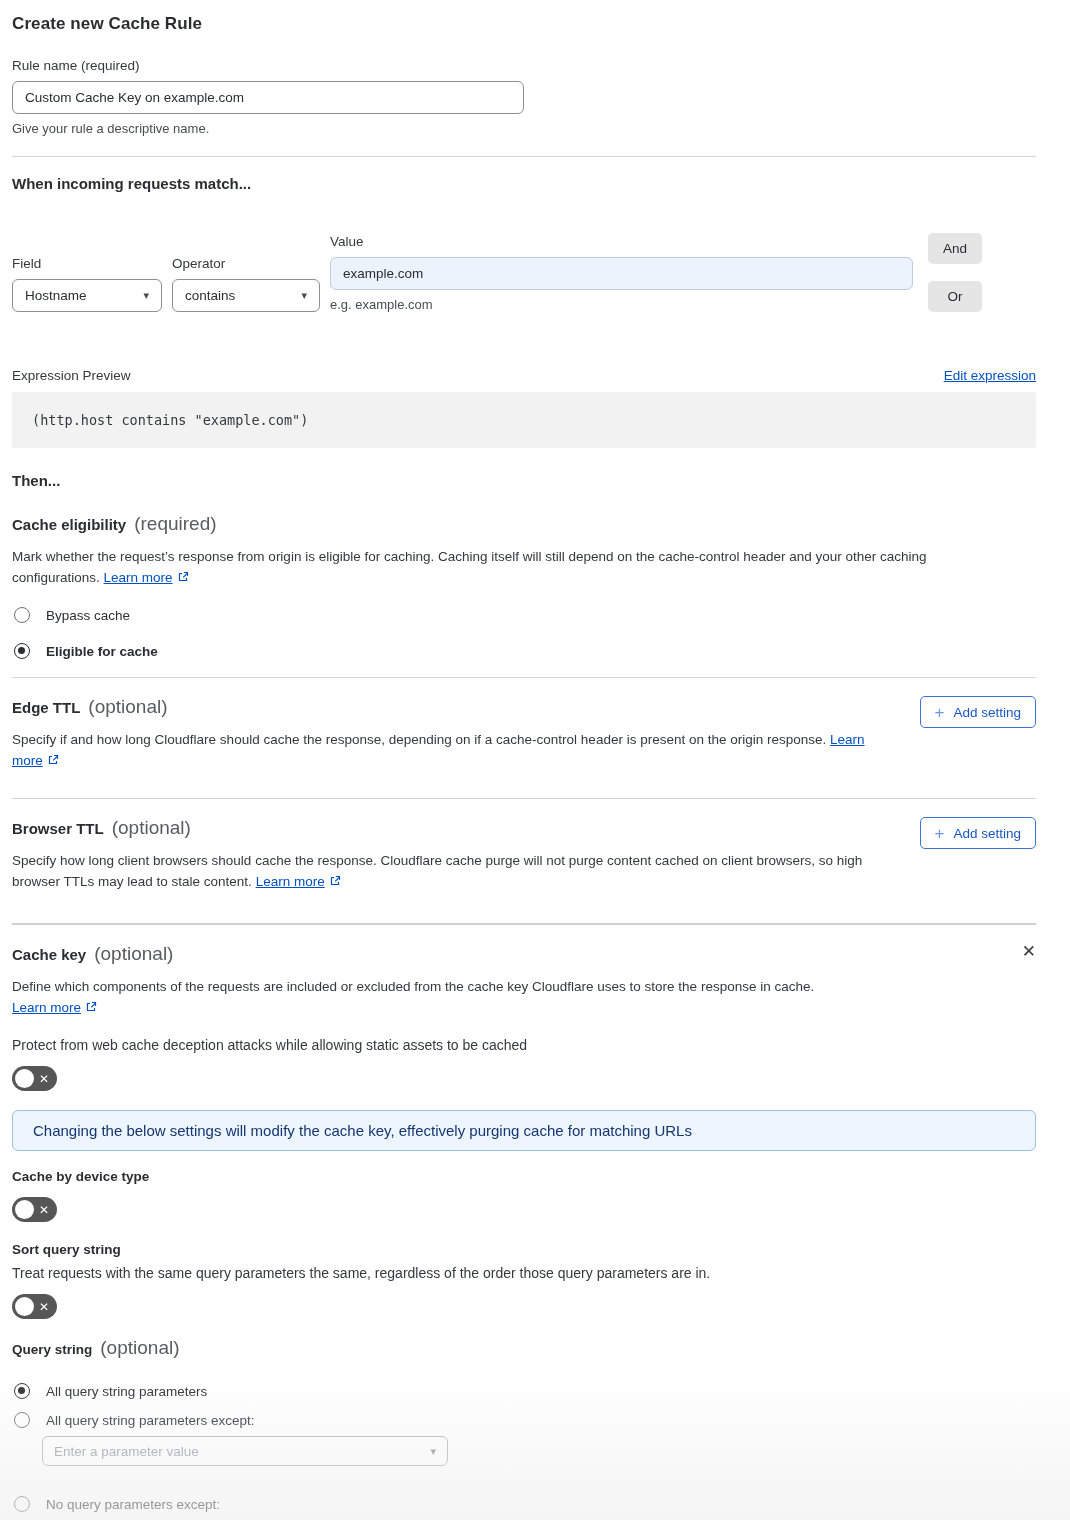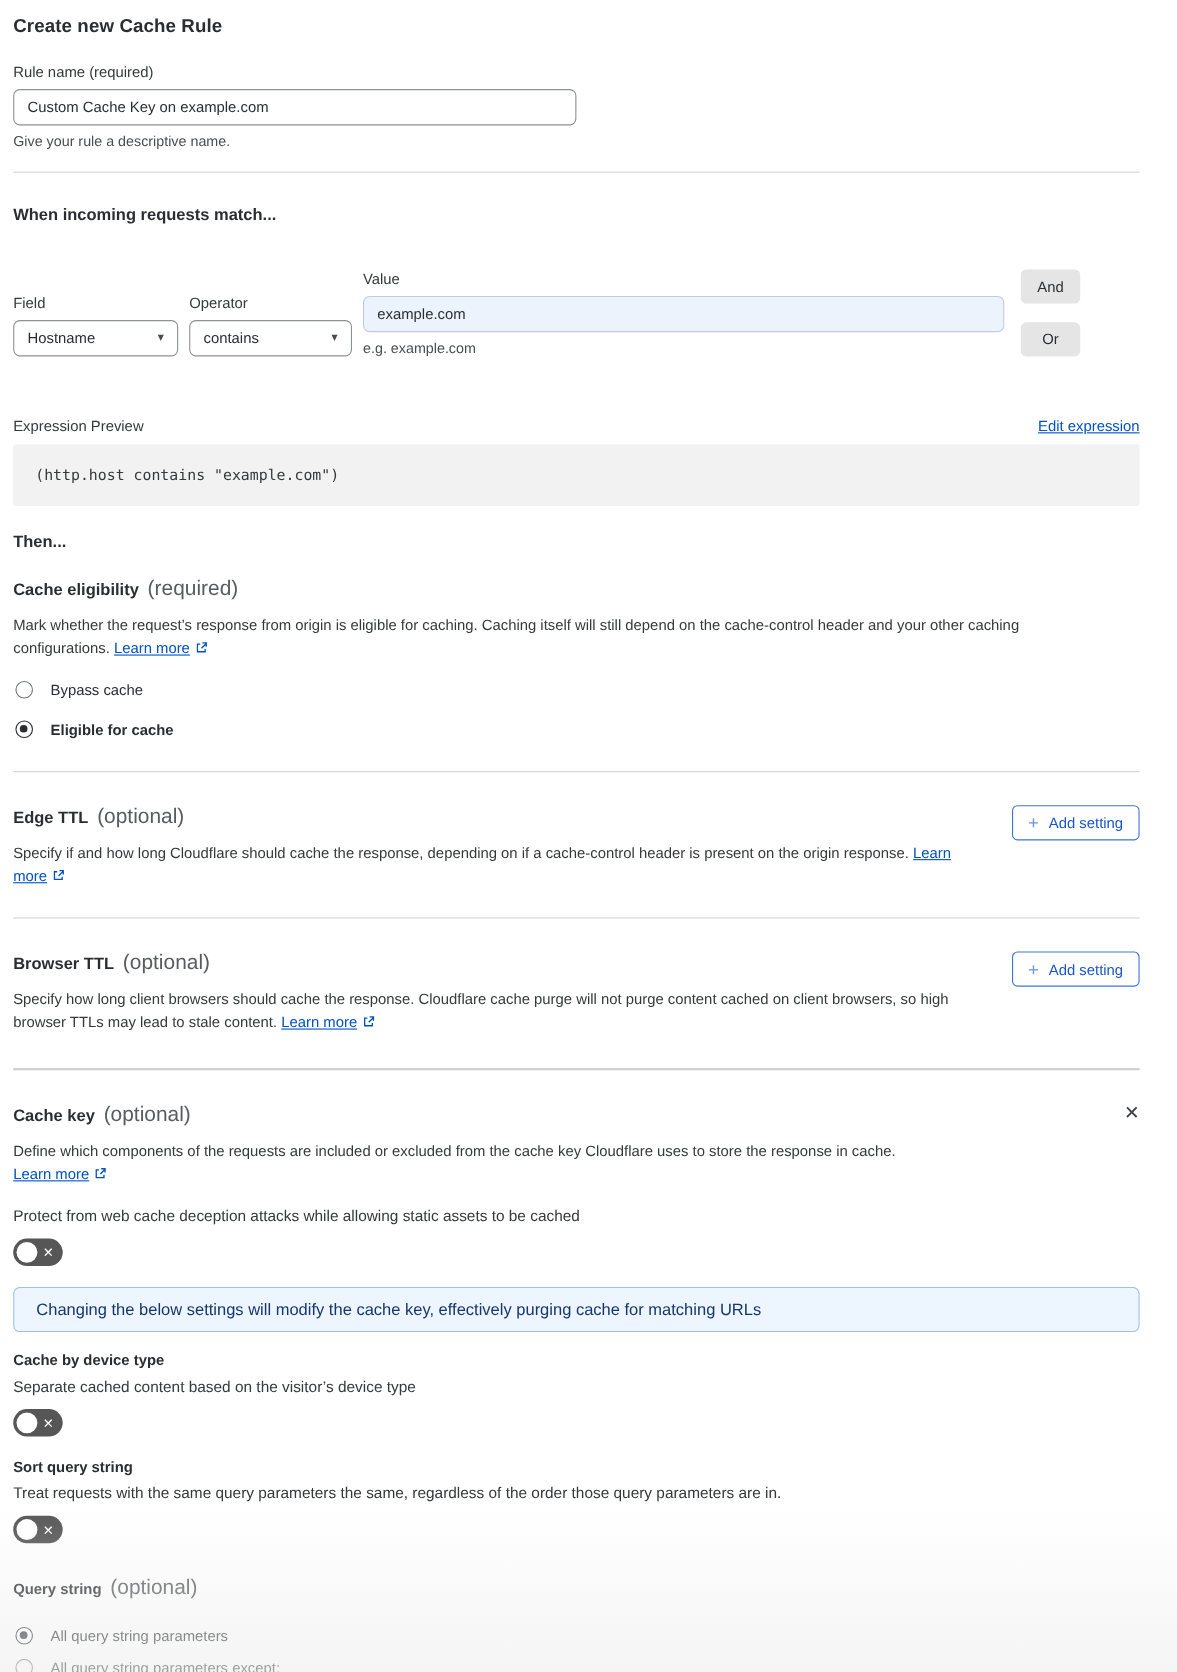--- a/index.html
+++ b/index.html
@@ -113,21 +113,21 @@
     font-family: "Liberation Sans", sans-serif; color: #2b2e30; width: 340px;
   }
   .combo input::placeholder { color: #9b9ea0; }
   .combo .chev { color: #8e9193; }
 
   .bottom-fade {
     position: absolute; left: 0; right: 0; bottom: 0; height: 150px;
     background: linear-gradient(to bottom, rgba(242,242,242,0), rgba(238,238,238,0.6));
     pointer-events: none;
   } .mt18 { margin-top: 18px; }
-  .mt20 { margin-top: 20px; } .mt22 { margin-top: 30px; } .mt24 { margin-top: 24px; } .mt30 { margin-top: 30px; }
+  .mt20 { margin-top: 20px; } .mt22 { margin-top: 18px; } .mt24 { margin-top: 24px; } .mt30 { margin-top: 30px; }
 </style>
 </head>
 <body>
 
 <div class="content">
 
   
   <h1 class="page-title">Create new Cache Rule</h1>
 
   
@@ -276,21 +276,20 @@
   </div>
 
   
   <div class="banner">
     <span>Changing the below settings will modify the cache key, effectively purging cache for matching URLs</span>
   </div>
 
   
   <div class="mt18">
     <div class="mini-title">Cache by device type</div>
-    <div class="mini-desc">Separate cached content based on the visitor’s device type</div>
     <div class="toggle">
       <span class="knob"></span>
       <span class="off-x">✕</span>
     </div>
   </div>
 
   
   <div class="mt20">
     <div class="mini-title">Sort query string</div>
     <div class="mini-desc">Treat requests with the same query parameters the same, regardless of the order those query parameters are in.</div>

